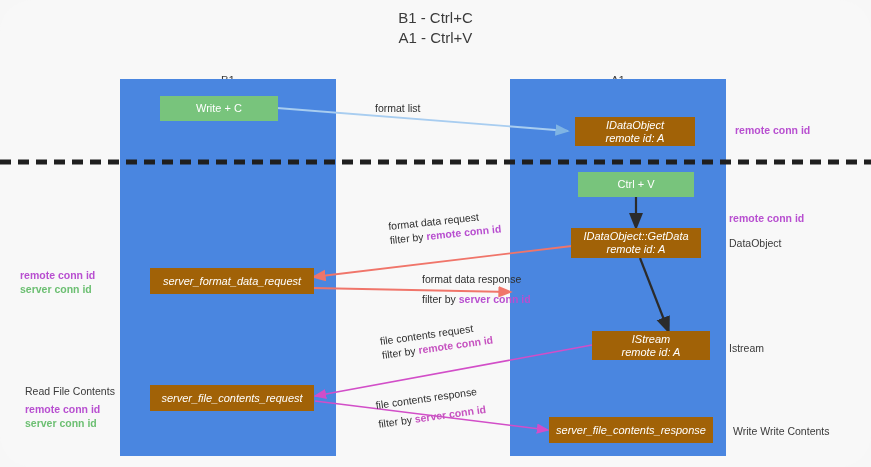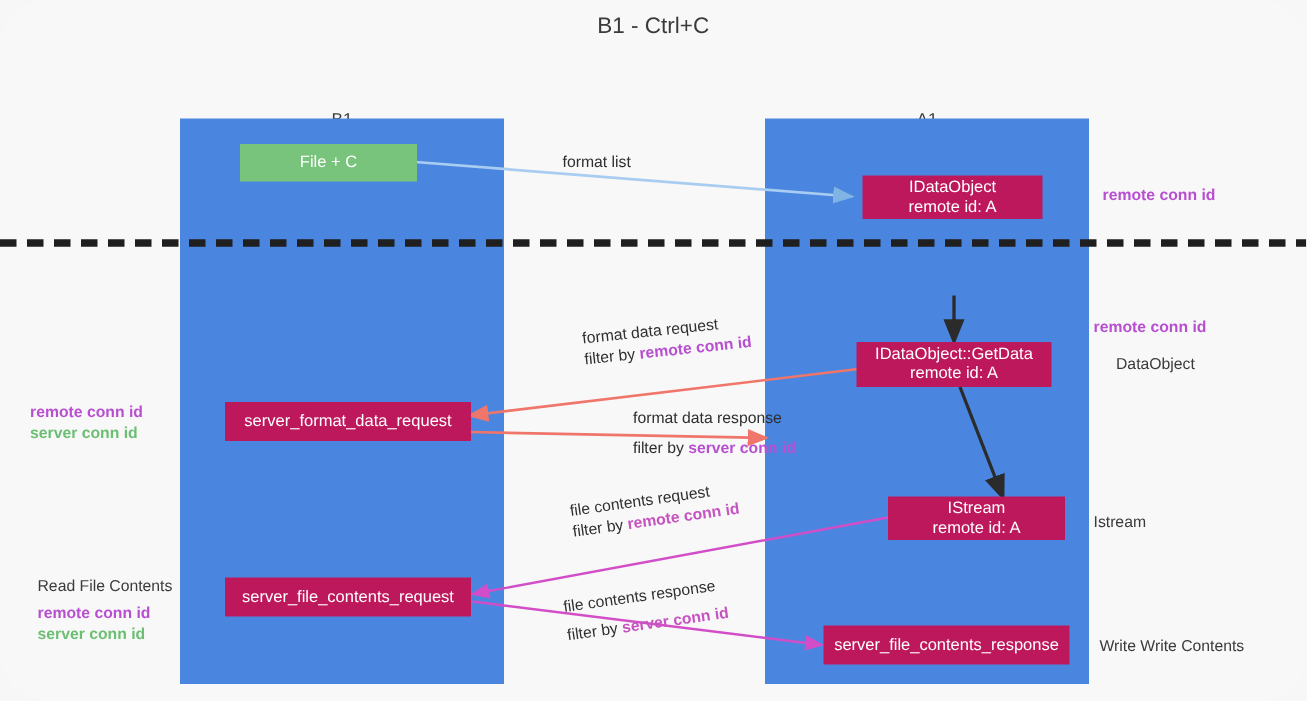--- a/index.html
+++ b/index.html
@@ -51,21 +51,21 @@
     flex-direction: column;
     align-items: center;
     justify-content: center;
     color: #ffffff;
     font-size: 11px;
     line-height: 13px;
     text-align: center;
     box-sizing: border-box;
     z-index: 3;
   }
-  .node.orange { background: #be185d; }
+  .node.orange { background: #a16207; font-style: italic; }
   .node.green  { background: #78c47c; }
   .edge-label {
     position: absolute;
     font-size: 10.5px;
     color: #2f2f2f;
     white-space: nowrap;
     z-index: 4;
     line-height: 14px;
   }
   .edge-label .hl-purple { color: #b84fd0; font-weight: bold; }
@@ -84,20 +84,21 @@
   .rot-a { transform: rotate(-6deg); transform-origin: left center; }
   .rot-b { transform: rotate(-8deg); transform-origin: left center; }
 </style>
 </head>
 <body>
 
 <div id="canvas">
 
   <div class="title-block">
     <div>B1 - Ctrl+C</div>
+    <div>A1 - Ctrl+V</div>
   </div>
 
   <div class="lane-title" style="left:120px; top:48px; width:216px;">
     <div>B1</div>
     <div>connection</div>
   </div>
   <div class="lane-title" style="left:510px; top:48px; width:216px;">
     <div>A1</div>
     <div>remote</div>
   </div>
@@ -132,28 +133,31 @@
     <line x1="313" y1="288" x2="511" y2="292" stroke="#f0756a" stroke-width="1.8" marker-end="url(#ah-red)"></line>
 
     <line x1="640" y1="258" x2="668" y2="330" stroke="#2b2b2b" stroke-width="2.2" marker-end="url(#ah-blk)"></line>
 
     <line x1="592" y1="345" x2="315" y2="396" stroke="#d24ec8" stroke-width="1.6" marker-end="url(#ah-mag)"></line>
 
     <line x1="315" y1="401" x2="548" y2="430" stroke="#d24ec8" stroke-width="1.6" marker-end="url(#ah-mag)"></line>
   </svg>
 
   <div class="node green" style="left:160px; top:96px; width:118px; height:25px;">
-    <span>File + C</span>
+    <span>Write + C</span>
   </div>
 
   <div class="node orange" style="left:575px; top:117px; width:120px; height:29px;">
     <span>IDataObject</span>
     <span>remote id: A</span>
   </div>
 
+  <div class="node green" style="left:578px; top:172px; width:116px; height:25px;">
+    <span>Ctrl + V</span>
+  </div>
 
   <div class="node orange" style="left:571px; top:228px; width:130px; height:30px;">
     <span>IDataObject::GetData</span>
     <span>remote id: A</span>
   </div>
 
   <div class="node orange" style="left:150px; top:268px; width:164px; height:26px;">
     <span>server_format_data_request</span>
   </div>
 
@@ -196,21 +200,21 @@
   </div>
 
   <div class="side-label" style="left:735px; top:123px;">
     <span class="c-purple">remote conn id</span>
   </div>
 
   <div class="side-label" style="left:729px; top:211px;">
     <span class="c-purple">remote conn id</span>
   </div>
 
-  <div class="side-label" style="left:729px; top:236px;margin-left:15px;">
+  <div class="side-label" style="left:729px; top:236px;">
     <span class="c-plain">DataObject</span>
   </div>
 
   <div class="side-label" style="left:729px; top:341px;">
     <span class="c-plain">Istream</span>
   </div>
 
   <div class="side-label" style="left:733px; top:424px;">
     <span class="c-plain">Write Write Contents</span>
   </div>

